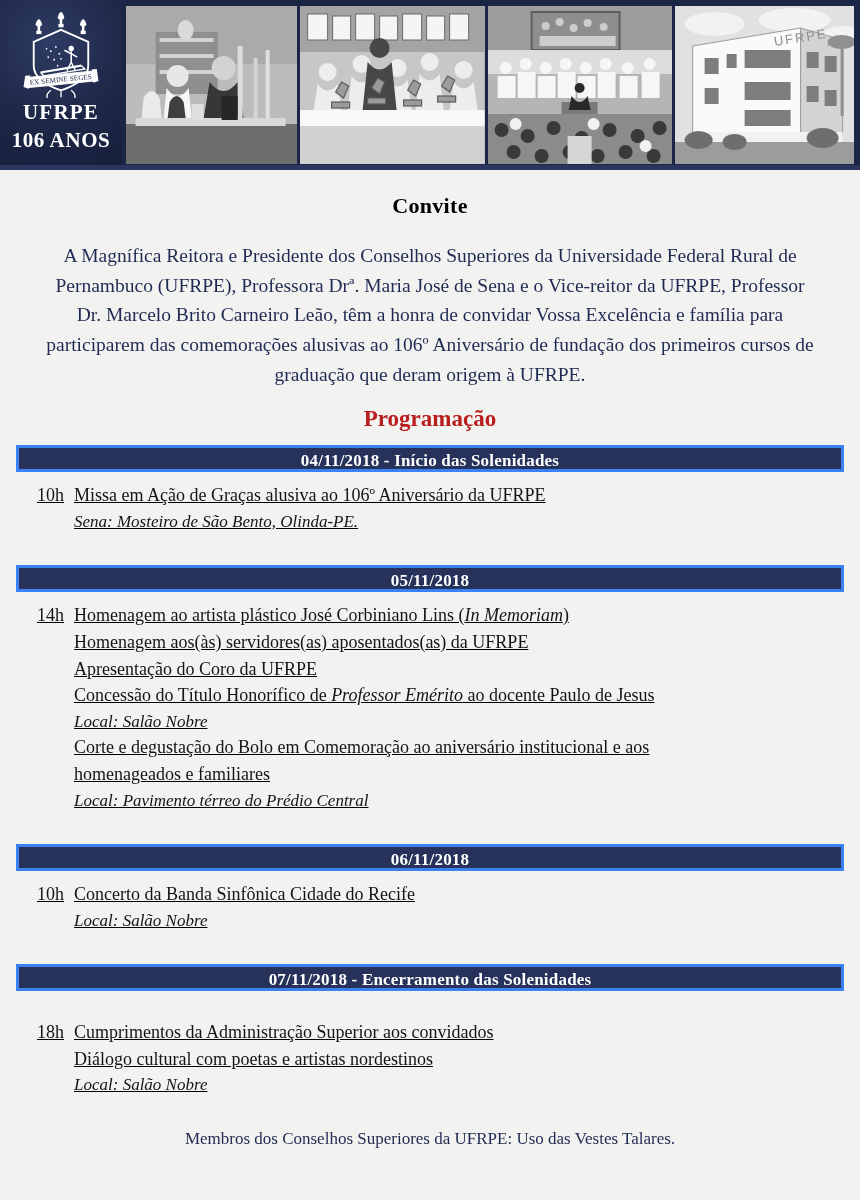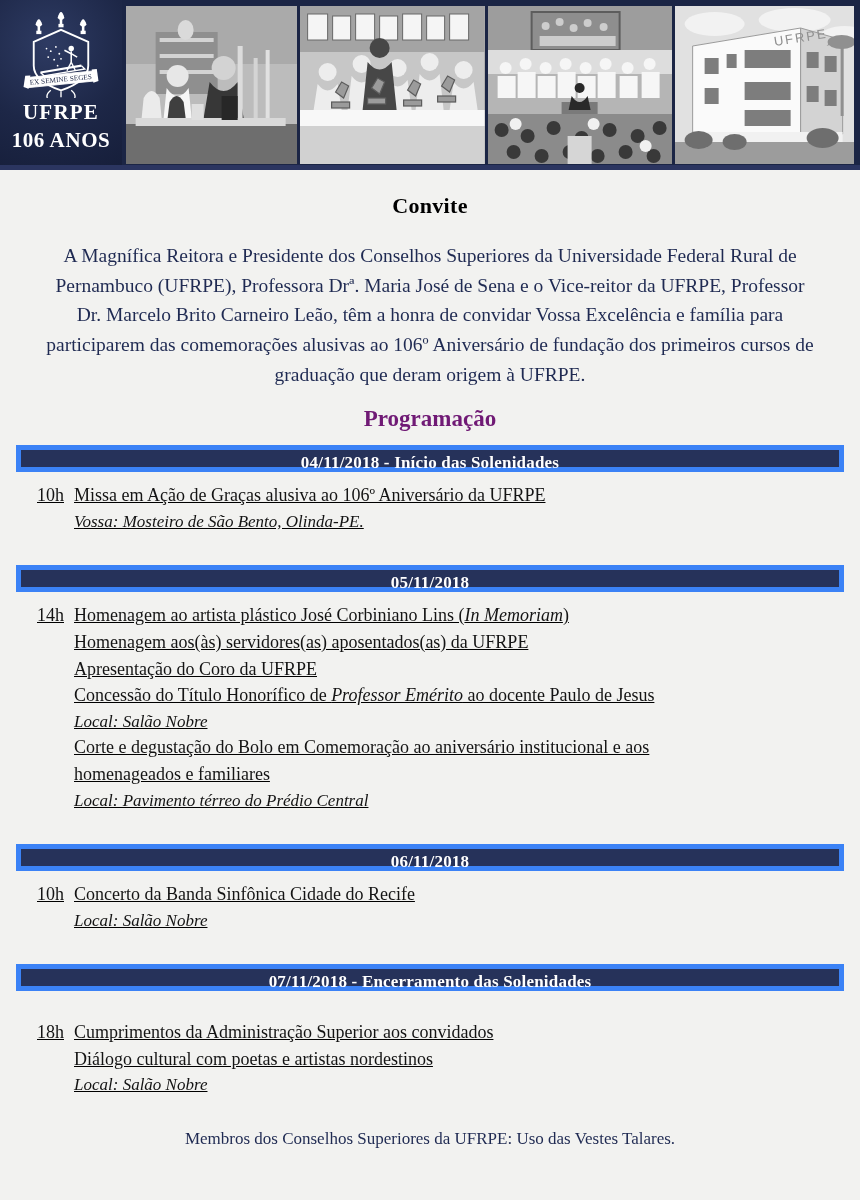--- a/index.html
+++ b/index.html
@@ -96,32 +96,32 @@
   .invite-text {
     color: #1f2a52;
     font-size: 19.5px;
     line-height: 1.52;
     text-align: center;
     margin: 22px auto 4px auto;
     width: 770px;
   }
   .subtitle {
     text-align: center;
-    color: #701a75;
+    color: #b91c1c;
     font-size: 23px;
     font-weight: bold;
     margin: 17px 0 0 0;
   }
 
   .bar {
     margin: 13px auto 0 auto;
     width: 828px;
     height: 27px;
     background: #26325a;
-    border: 5px solid #3b82f6;
+    border: 3px solid #3b82f6;
     box-sizing: border-box;
     color: #ffffff;
     font-size: 17px;
     font-weight: bold;
     text-align: center;
     line-height: 25px;
     letter-spacing: 0.2px;
   }
 
   .block {
@@ -427,21 +427,21 @@
   <div class="invite-text">A Magnífica Reitora e Presidente dos Conselhos Superiores da Universidade Federal Rural de Pernambuco (UFRPE), Professora Drª. Maria José de Sena e o Vice-reitor da UFRPE, Professor Dr. Marcelo Brito Carneiro Leão, têm a honra de convidar Vossa Excelência e família para participarem das comemorações alusivas ao 106º Aniversário de fundação dos primeiros cursos de graduação que deram origem à UFRPE.</div>
 
   <div class="subtitle">Programação</div>
 
   <div class="bar">04/11/2018 - Início das Solenidades</div>
   <div class="block">
     <div class="row">
       <div class="time">10h</div>
       <div class="items">
         <div class="item">Missa em Ação de Graças alusiva ao 106º Aniversário da UFRPE</div>
-        <div class="local">Vossa: Mosteiro de São Bento, Olinda-PE.</div>
+        <div class="local">Sena: Mosteiro de São Bento, Olinda-PE.</div>
       </div>
     </div>
   </div>
 
   <div class="spacer-md"></div>
 
   <div class="bar">05/11/2018</div>
   <div class="block">
     <div class="row">
       <div class="time">14h</div>

